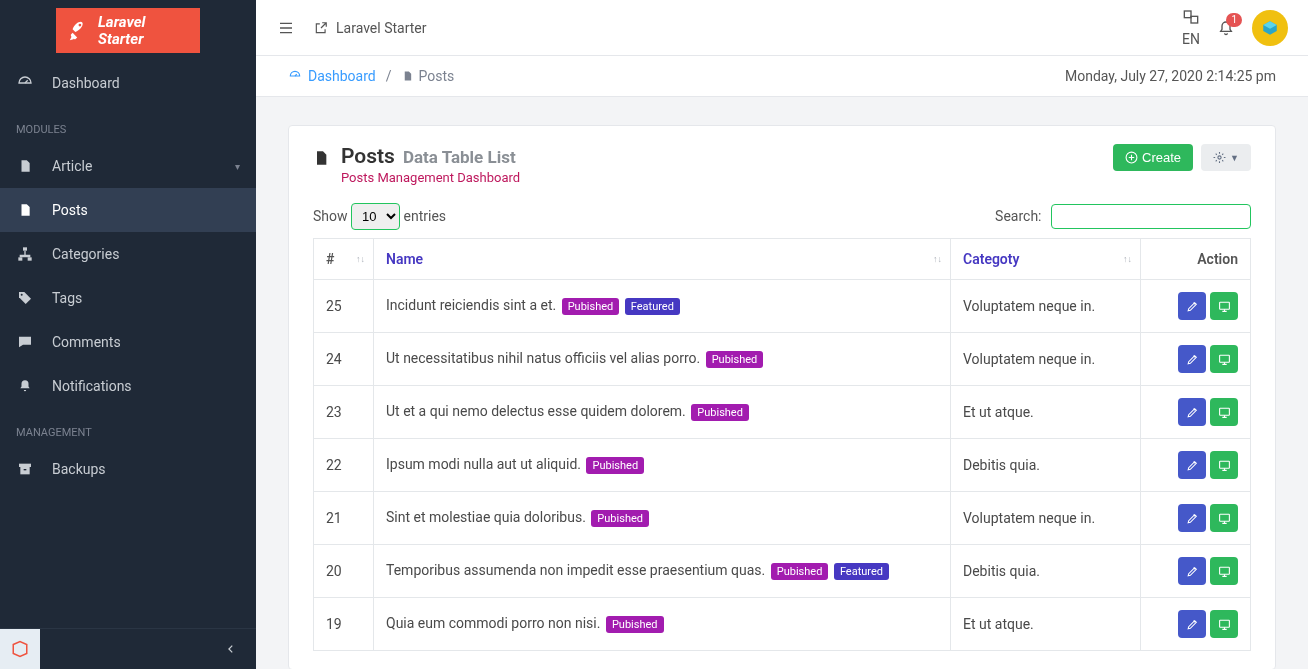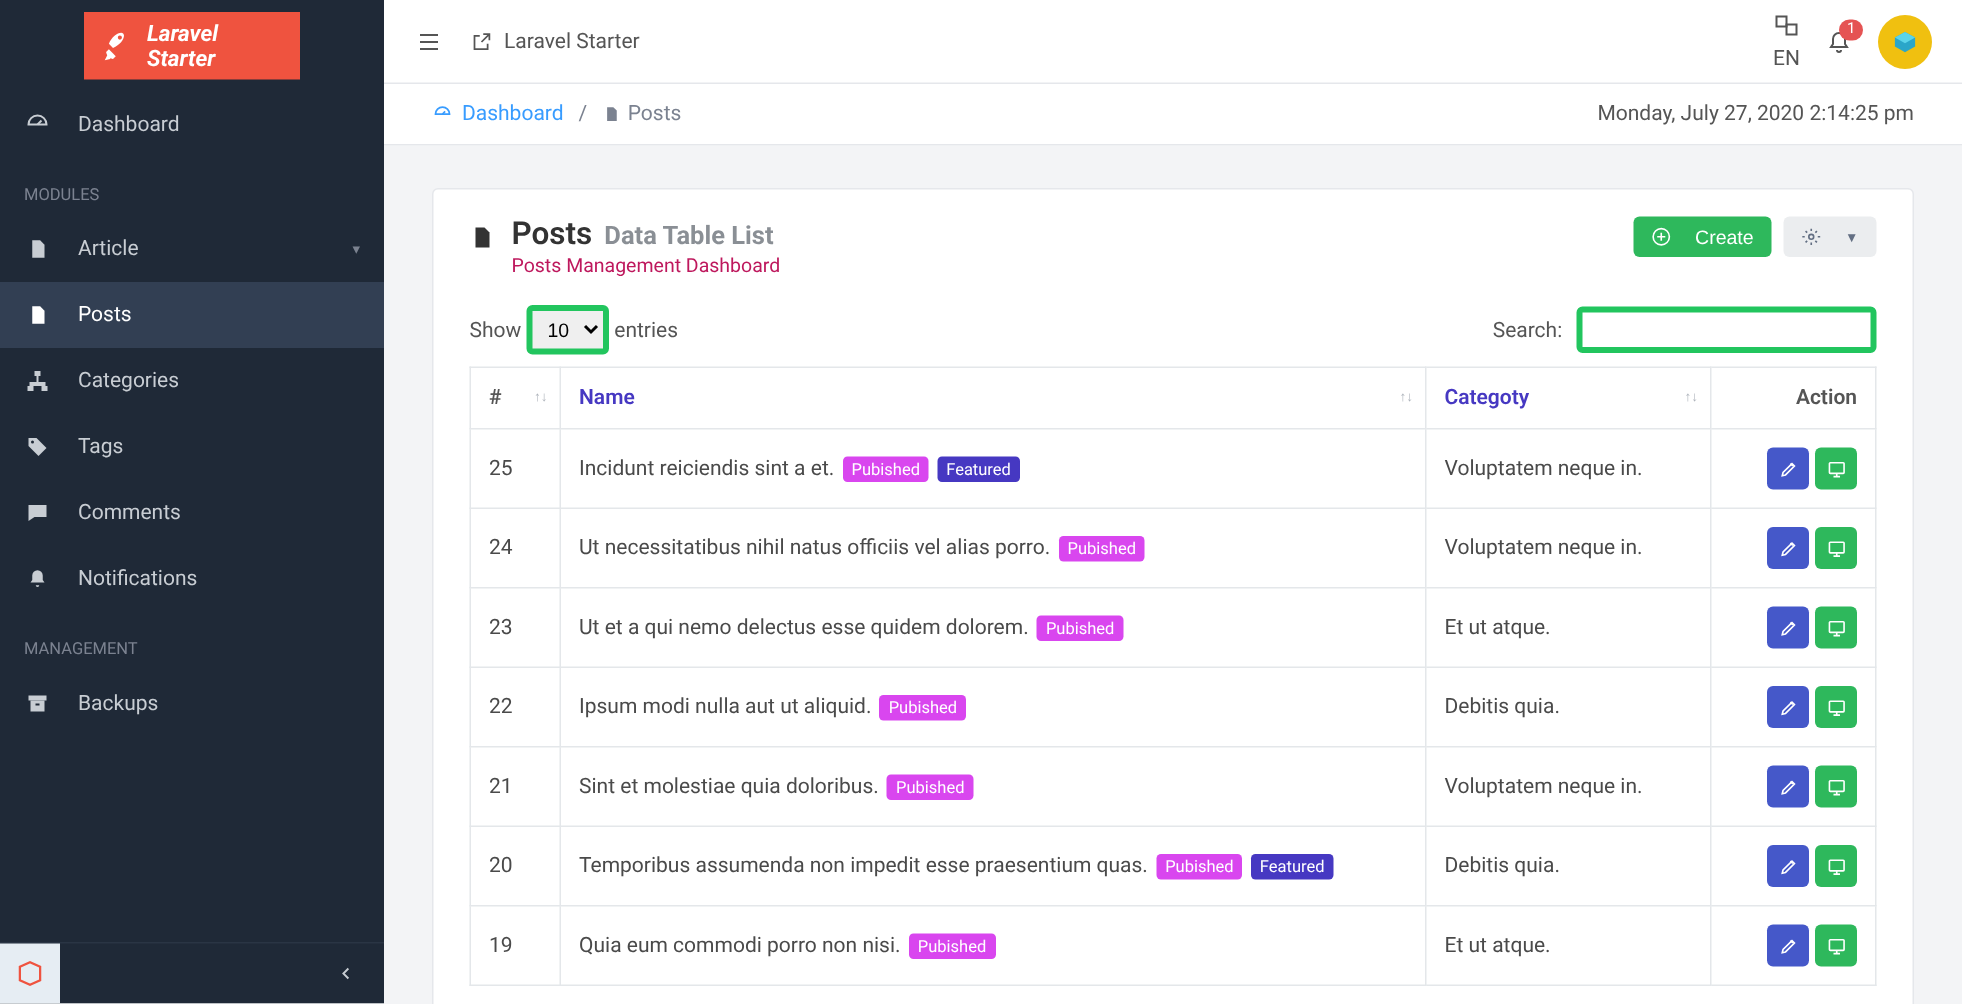--- a/index.html
+++ b/index.html
@@ -111,45 +111,45 @@
       padding: 18px 24px;
     }
     .card-head { display: flex; align-items: flex-start; gap: 12px; }
     .card-title-block .title-row { display: flex; align-items: baseline; gap: 8px; }
     .card-title { font-size: 21px; font-weight: 600; color: #333; }
     .card-sub { font-size: 17px; color: #8a8f95; font-weight: 700; }
     .card-desc { font-size: 13px; color: #be185d; margin-top: 2px; }
     .card-actions { margin-left: auto; display: flex; gap: 8px; }
     .btn {
       border: none; border-radius: 4px; padding: 6px 12px;
-      font-size: 13px; cursor: pointer; display: inline-flex; align-items: center; gap: 16px;
+      font-size: 13px; cursor: pointer; display: inline-flex; align-items: center; gap: 4px;
     }
     .btn-success { background: #2eb85c; color: #fff; }
     .btn-light { background: #ebedef; color: #636f83; }
     
     .dt-controls { display: flex; justify-content: space-between; align-items: center; margin: 18px 0 8px; font-size: 14px; color: #555; }
     .dt-controls select, .dt-controls input[type="search"] {
-      border: 4px solid #22c55e; border-radius: 4px; padding: 4px 6px; font-size: 13px;
+      border: 1px solid #22c55e; border-radius: 4px; padding: 4px 6px; font-size: 13px;
     }
     .dt-controls input[type="search"] { width: 200px; margin-left: 6px; }
     
     table.dt { width: 100%; border-collapse: collapse; }
     table.dt th, table.dt td {
       border: 1px solid #e4e7ea; padding: 12px 12px; text-align: left; font-size: 14px;
     }
     table.dt th { color: #555; font-weight: 600; position: relative; }
     table.dt th.sorted { color: #4638c2; }
     table.dt th .sort-arrows {
       position: absolute; right: 8px; top: 50%; transform: translateY(-50%);
       font-size: 9px; color: #aeb3bb; line-height: 0.7;
     }
     table.dt th.action, table.dt td.action { text-align: right; }
     .badge {
       display: inline-block;
-      background: #d946ef;
+      background: #a21caf;
       color: #fff;
       font-size: 11px;
       border-radius: 3px;
       padding: 2px 6px;
       margin-left: 2px;
     }
     .badge-primary { background: #4638c2; }
     .actbtn {
       width: 28px; height: 28px; border: none; border-radius: 4px; color: #fff;
       display: inline-flex; align-items: center; justify-content: center; cursor: pointer;

